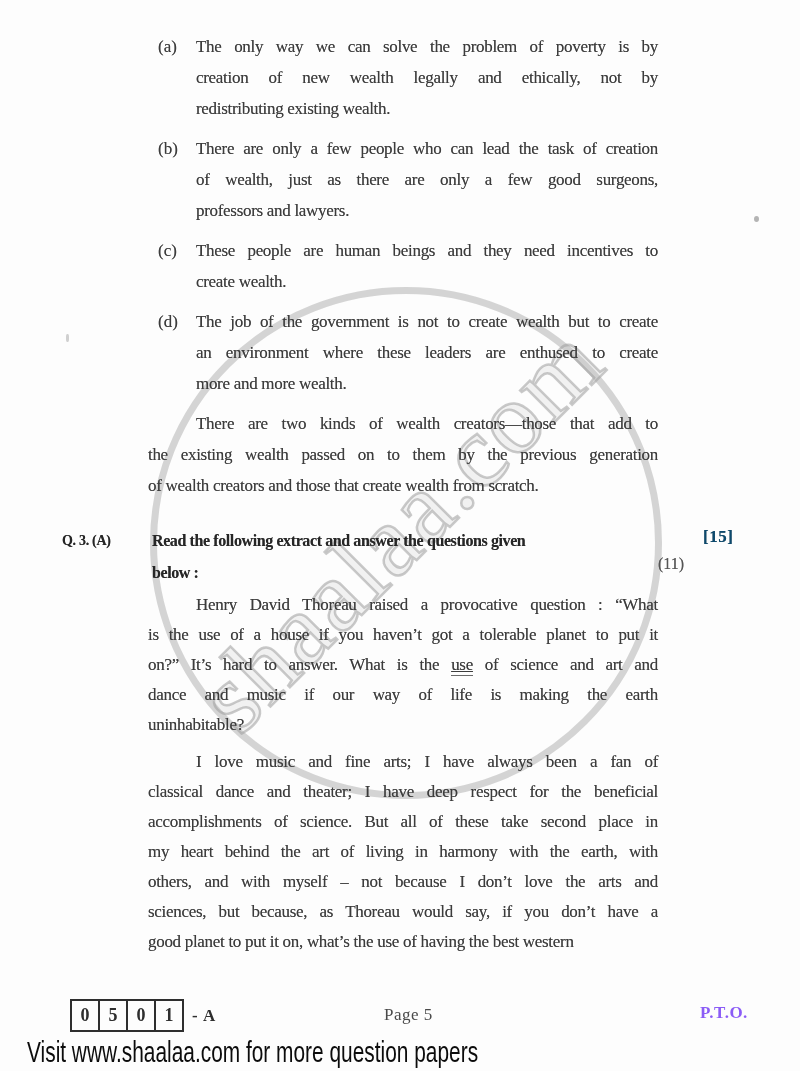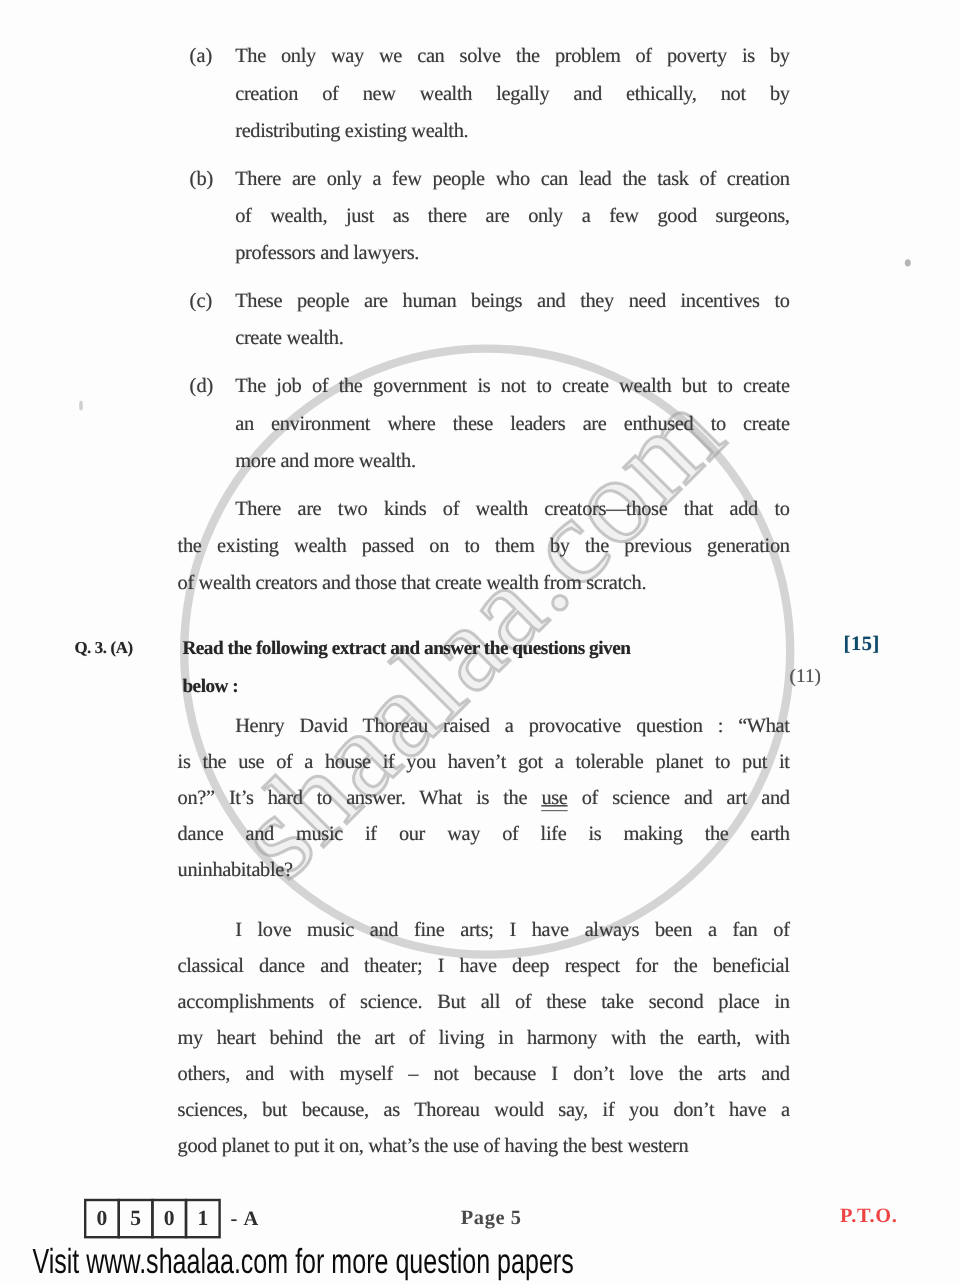--- a/index.html
+++ b/index.html
@@ -83,47 +83,47 @@
     position: absolute; left: 703px; top: 2px;
     font-size: 17px; font-weight: bold; color: #0c4a6e; letter-spacing: 0.5px;
   }
   .q-marks-sub {
     position: absolute; left: 658px; top: 30px;
     font-size: 16px; color: #555;
   }
 
   .ext { margin-top: 1px; }
   .ext .ln { line-height: 30px; }
-  .ext2 { margin-top: 20px; }
+  .ext2 { margin-top: 7px; }
   .u-mark { border-bottom: 1.5px solid #6a6a6a; padding-bottom: 0.5px; text-decoration: underline; }
 
   
   .code-box {
     position: absolute; left: 70px; top: 999px;
     display: flex; align-items: center;
     z-index: 2;
   }
   .code-cell {
     width: 26px; height: 29px;
     border: 2px solid #2e2e2e;
     margin-left: -2px;
     text-align: center;
     line-height: 29px;
     font-size: 18px; font-weight: bold; color: #2e2e2e;
   }
   .code-cell:first-child { margin-left: 0; }
   .code-suffix { margin-left: 8px; font-size: 17px; font-weight: bold; color: #2e2e2e; letter-spacing: 1px; }
   .page-num {
     position: absolute; left: 384px; top: 1005px;
-    font-size: 17px; font-weight: bold; color: #4a4a4a; letter-spacing: 0.5px;
+    font-size: 17px; font-weight: normal; color: #4a4a4a; letter-spacing: 0.5px;
     z-index: 2;
   }
   .pto {
     position: absolute; left: 700px; top: 1003px;
-    font-size: 17px; font-weight: bold; color: #ef4444; letter-spacing: 0.5px;
+    font-size: 17px; font-weight: bold; color: #8b5cf6; letter-spacing: 0.5px;
     z-index: 2;
   }
   .site-note {
     position: absolute; left: 27px; top: 1036px;
     font-family: "Liberation Sans", sans-serif;
     font-size: 29px; color: #0c0c0c;
     white-space: nowrap;
     transform: scaleX(0.72);
     transform-origin: left center;
     z-index: 2;

